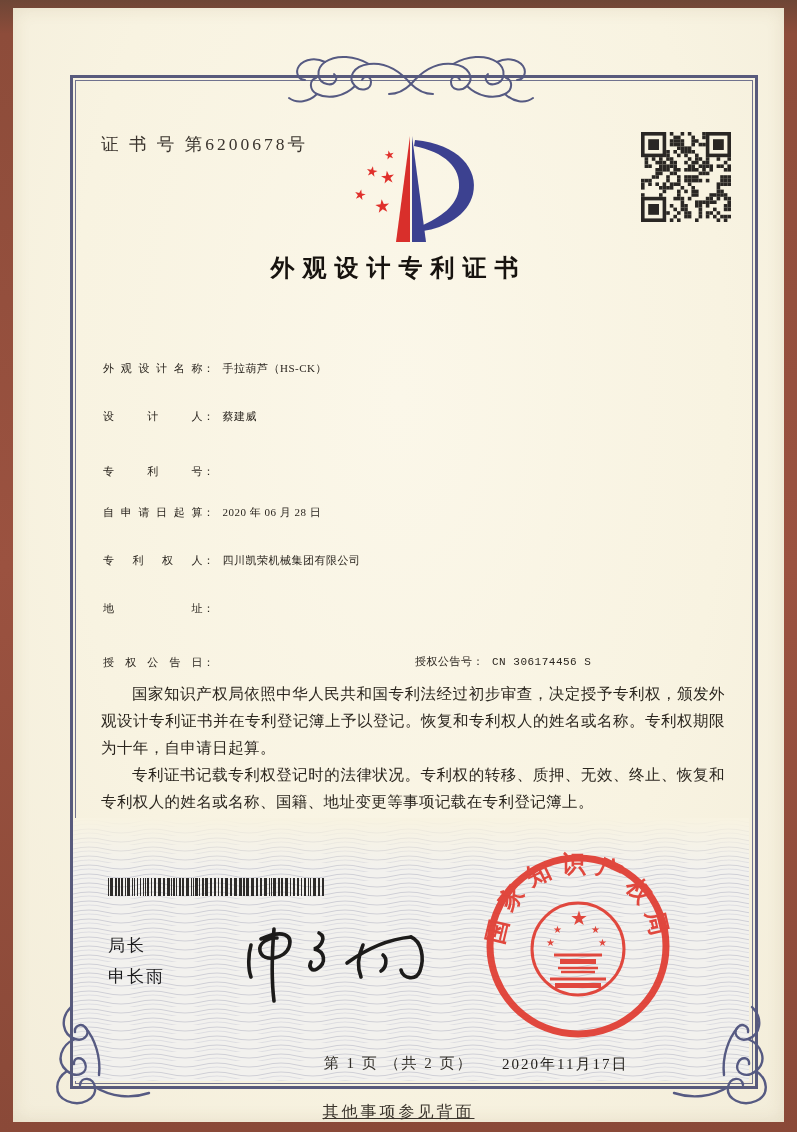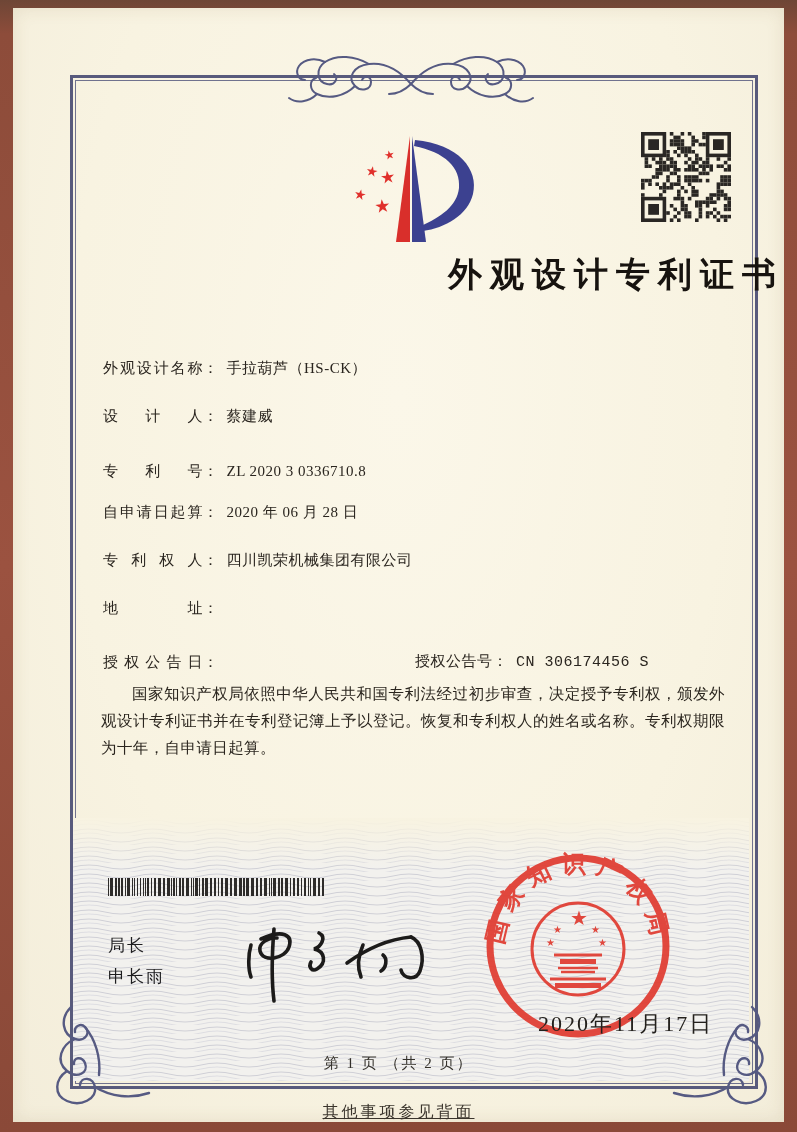--- a/index.html
+++ b/index.html
@@ -12,43 +12,43 @@
     position:absolute;left:13px;top:8px;right:13px;bottom:10px;
     background:radial-gradient(ellipse at 50% 35%, #fbf7e9 0%, #f8f3e1 60%, #f3edda 100%);
     box-shadow:inset 0 0 18px rgba(120,90,40,.12);
   }
   .border-outer{position:absolute;left:57px;top:67px;width:682px;height:1008px;border:3px solid #585a7c;}
   .border-inner{position:absolute;inset:2px;border:1px solid #70728e;}
   .cert-no{position:absolute;left:88px;top:124px;font-size:17.5px;letter-spacing:3px;color:#3a342e;}
   .qr{position:absolute;left:628px;top:124px;width:90px;height:90px;}
   .logo{position:absolute;left:328px;top:110px;width:150px;height:128px;}
   .title{
-    position:absolute;left:0;top:244px;width:100%;text-align:right;
-    font-size:34px;font-weight:bold;letter-spacing:8px;color:#17130f;
+    position:absolute;left:0;top:244px;width:100%;text-align:center;
+    font-size:24px;font-weight:bold;letter-spacing:8px;color:#17130f;
   }
   .fields{position:absolute;left:90px;top:0;width:622px;color:#2a251f;}
-  .row{position:absolute;left:0;display:flex;font-size:15px;line-height:27px;letter-spacing:.5px;}
+  .row{position:absolute;left:0;display:flex;font-size:11px;line-height:27px;letter-spacing:.5px;}
   .row .lbl{display:inline-block;width:100px;text-align:justify;text-align-last:justify;flex:none;}
   .row .colon{flex:none;margin-right:8px;}
   .row .val{flex:none;}
   .row-name{top:347px;} .row-designer{top:395px;} .row-patno{top:443px;margin-top:7px;}
   .row-filing{top:491px;} .row-patentee{top:539px;} .row-addr{top:587px;}
   .row-addr .val{max-width:445px;}
   .row-grant{top:641px;width:622px;}
   .grant-pair2{position:absolute;left:312px;top:0;display:flex;font-family:Liberation Mono, monospace;}
   .paras{position:absolute;left:88px;top:672px;width:624px;color:#2b261f;}
   .paras p{margin:0;text-indent:2em;font-size:15.5px;line-height:27px;text-align:justify;letter-spacing:.4px;}
   .guilloche{position:absolute;left:60px;top:810px;width:676px;height:263px;overflow:hidden;background:#f2f1ee;}
   .guilloche .fade{position:absolute;left:0;top:0;width:100%;height:52px;
      background:linear-gradient(180deg,#f8f3e1 0%, rgba(248,243,225,0) 100%);}
   .barcode{position:absolute;left:95px;top:870px;width:220px;height:18px;}
   .director{position:absolute;left:95px;top:922px;font-size:17px;line-height:31px;letter-spacing:2px;color:#1d1d1f;}
   .signature{position:absolute;left:222px;top:893px;width:212px;height:110px;}
   .seal{position:absolute;left:462px;top:843px;width:206px;height:196px;opacity:.93;}
-  .seal-date{position:absolute;left:489px;top:1001px;font-size:22px;letter-spacing:2px;color:#23201c;margin-left:36px;}
+  .seal-date{position:absolute;left:489px;top:1047px;font-size:15px;letter-spacing:2px;color:#23201c;}
   .page-info{position:absolute;left:0;top:1046px;width:100%;text-align:center;font-size:15px;letter-spacing:2px;color:#33302a;}
   .footer-note{position:absolute;left:0;top:1094px;width:100%;text-align:center;font-size:16px;letter-spacing:3px;color:#3a342c;text-decoration:underline;}
   .flourish-top{position:absolute;left:268px;top:42px;width:260px;height:60px;}
   .flourish-bl{position:absolute;left:28px;top:993px;width:112px;height:108px;}
   .flourish-br{position:absolute;left:657px;top:993px;width:112px;height:108px;transform:scaleX(-1);}
 </style>
 </head>
 <body>
 
 <div class="page">
@@ -65,20 +65,21 @@
           <path d="M88,14 C74,6 56,4 44,12 C34,19 36,32 46,34 C54,36 58,28 53,24"></path>
           <path d="M74,36 C64,46 48,50 36,44 C28,40 28,30 35,28"></path>
           <path d="M44,12 C36,8 24,8 18,16 C14,22 17,30 24,30"></path>
           <path d="M36,44 C28,52 16,54 8,48"></path>
           <path d="M130,34 C124,40 116,44 108,44"></path>
         </g>
         <use href="#fl-half" transform="translate(260,0) scale(-1,1)"></use>
       </g>
     </svg>
 
+    <div class="cert-no">证 书 号 第6200678号</div>
 
     <svg class="qr" id="qr-svg" viewBox="0 0 90 90">
         <rect x="28.8" y="0" width="3.6" height="3.6" fill="#2a2724"></rect>
         <rect x="39.6" y="0" width="3.6" height="3.6" fill="#2a2724"></rect>
         <rect x="46.800000000000004" y="0" width="3.6" height="3.6" fill="#2a2724"></rect>
         <rect x="61.2" y="0" width="3.6" height="3.6" fill="#2a2724"></rect>
         <rect x="32.4" y="3.6" width="3.6" height="3.6" fill="#2a2724"></rect>
         <rect x="36" y="3.6" width="3.6" height="3.6" fill="#2a2724"></rect>
         <rect x="50.4" y="3.6" width="3.6" height="3.6" fill="#2a2724"></rect>
         <rect x="61.2" y="3.6" width="3.6" height="3.6" fill="#2a2724"></rect>
@@ -320,21 +321,20 @@
           <span class="val">手拉葫芦（HS-CK）</span>
       </div>
       <div class="row row-designer">
         <span class="lbl">设计人</span>
           <span class="colon">：</span>
           <span class="val">蔡建威</span>
       </div>
       <div class="row row-patno">
         <span class="lbl">专利号</span>
           <span class="colon">：</span>
-          <span class="val">ZL 2020 3 0336710.8</span>
       </div>
       <div class="row row-filing">
         <span class="lbl">自申请日起算</span>
           <span class="colon">：</span>
           <span class="val">2020 年 06 月 28 日</span>
       </div>
       <div class="row row-patentee">
         <span class="lbl">专利权人</span>
           <span class="colon">：</span>
           <span class="val">四川凯荣机械集团有限公司</span>
@@ -349,20 +349,21 @@
         <span class="grant-pair2">
           <span>授权公告号</span>
             <span class="colon">：</span>
             <span>CN 306174456 S</span>
         </span>
       </div>
     </div>
 
     <div class="paras">
       <p>国家知识产权局依照中华人民共和国专利法经过初步审查，决定授予专利权，颁发外观设计专利证书并在专利登记簿上予以登记。恢复和专利权人的姓名或名称。专利权期限为十年，自申请日起算。</p>
+      <p>专利证书记载专利权登记时的法律状况。专利权的转移、质押、无效、终止、恢复和专利权人的姓名或名称、国籍、地址变更等事项记载在专利登记簿上。</p>
     </div>
 
     <div class="guilloche">
       <svg width="676" height="263">
         <defs>
           <pattern id="gw" width="64" height="9" patternUnits="userSpaceOnUse">
             <path d="M0,4 Q16,0 32,4 T64,4" fill="none" stroke="#cfcfd6" stroke-width="1"></path>
             <path d="M0,8 Q16,4 32,8 T64,8" fill="none" stroke="#d8d8de" stroke-width="0.8"></path>
           </pattern>
         </defs>

